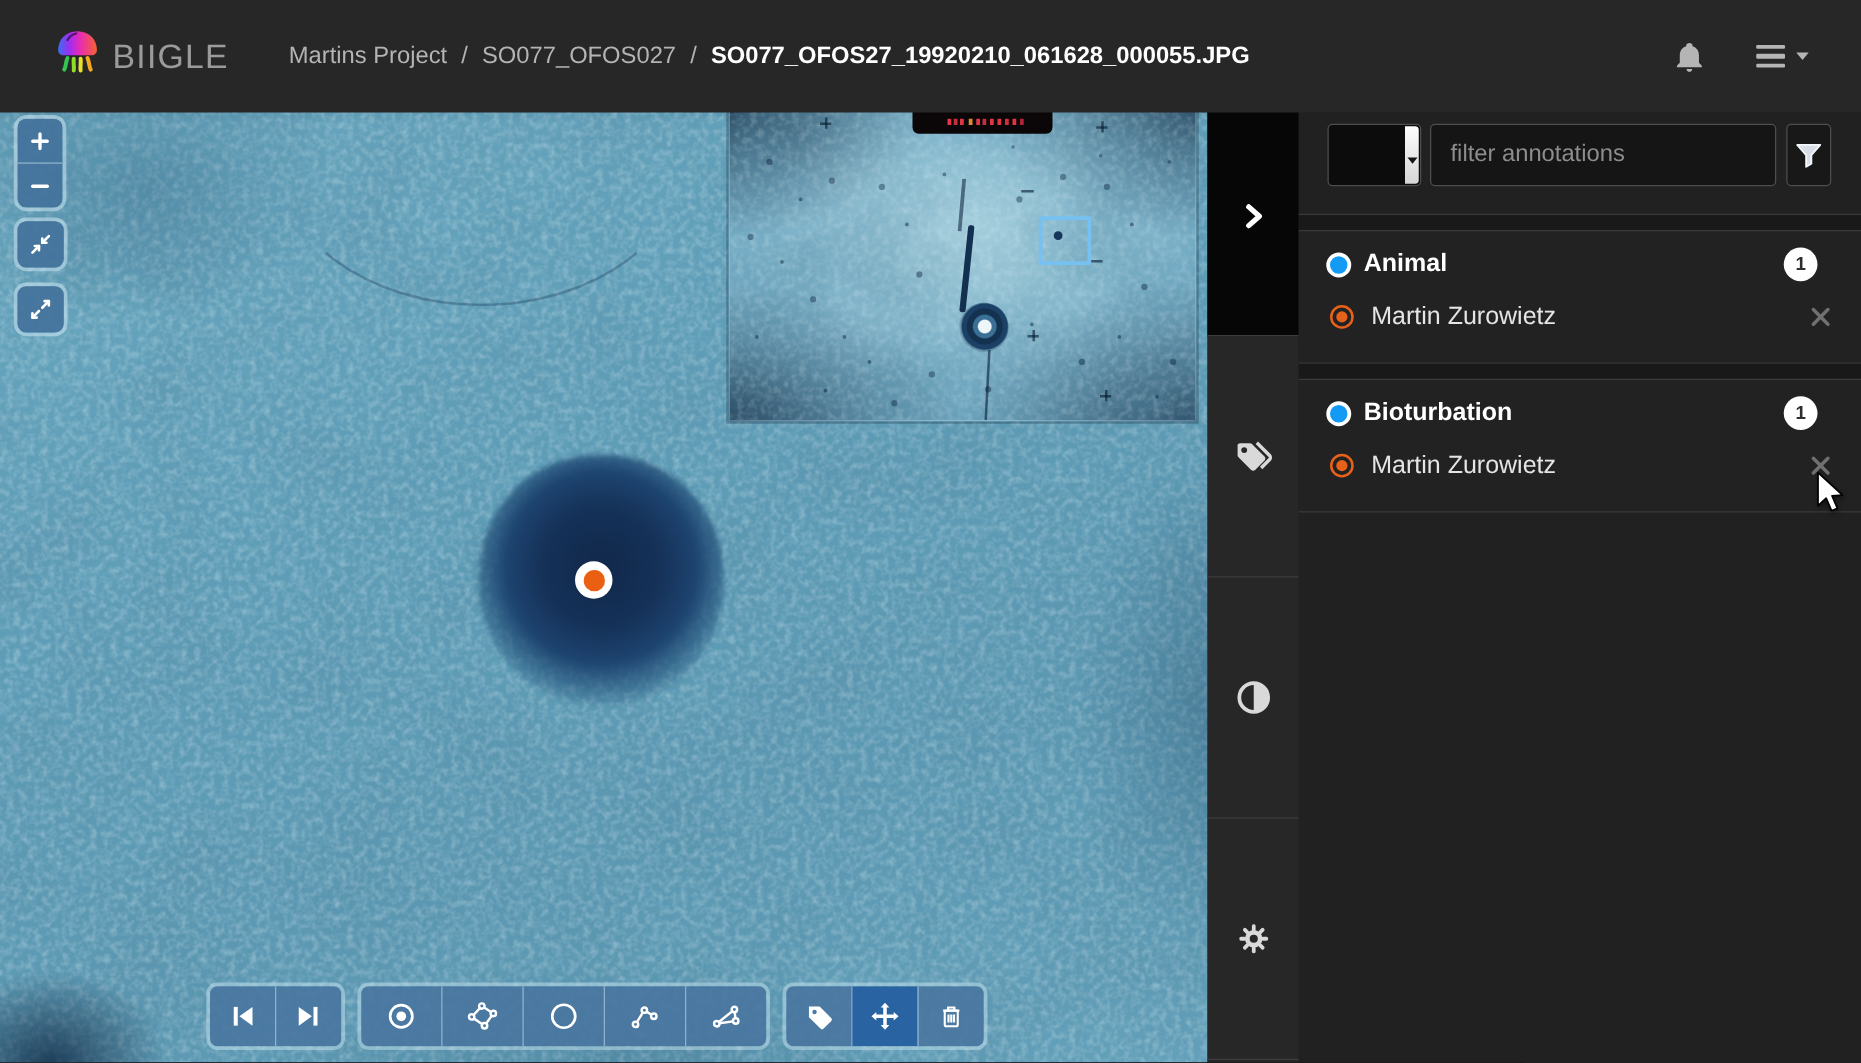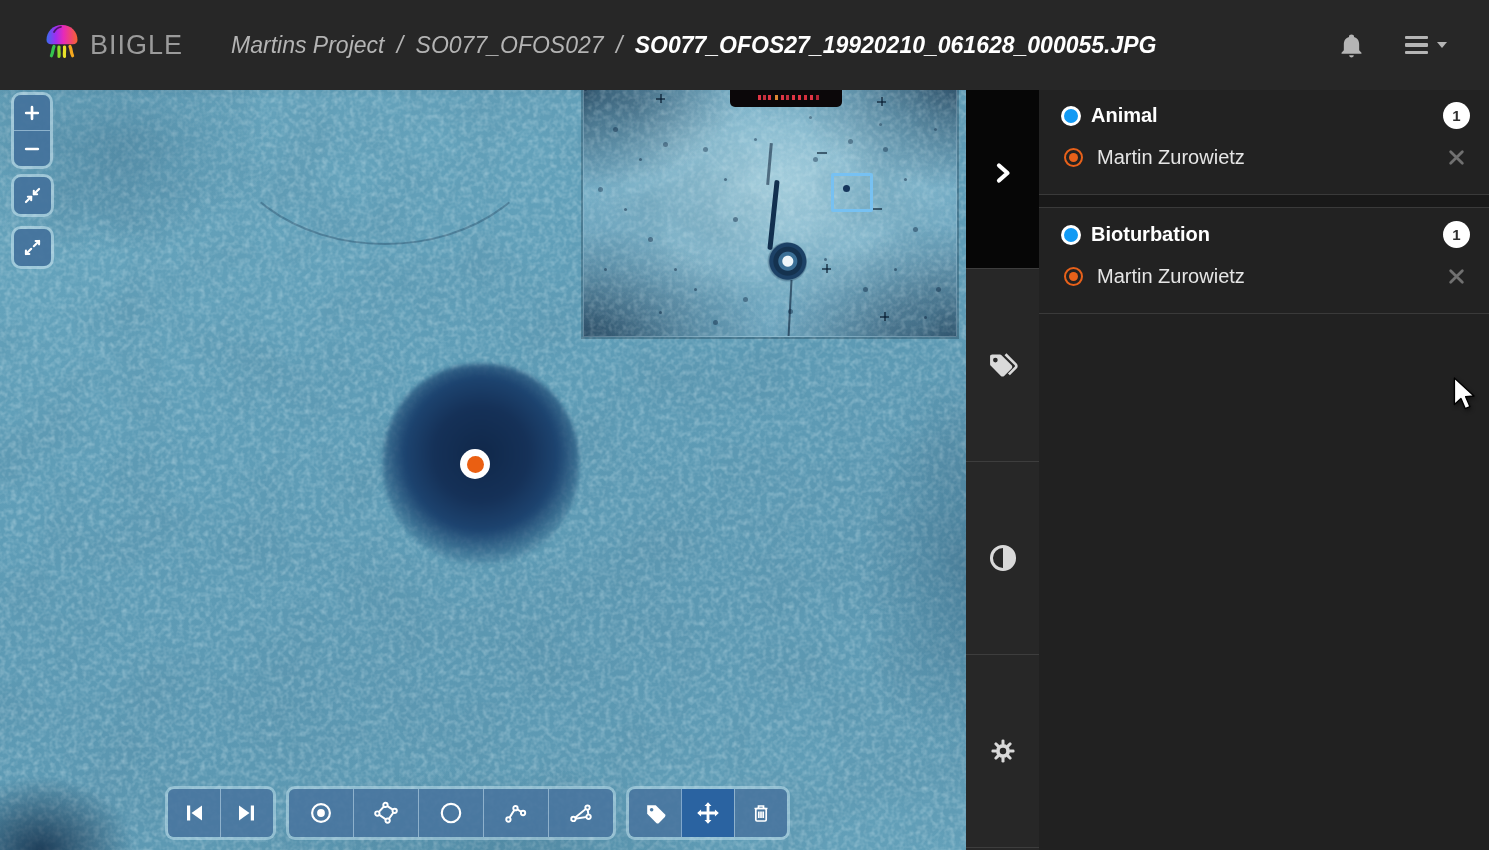--- a/index.html
+++ b/index.html
@@ -1,21 +1,21 @@
 <!DOCTYPE html>
 <html><head>
 <meta charset="utf-8">
 <style>
   html,body{margin:0;padding:0;background:#1a1a1a;font-family:"Liberation Sans",sans-serif;}
   .stage{position:relative;width:1489px;height:850px;overflow:hidden;background:#212121;}
   
   .navbar{position:absolute;left:0;top:0;width:1489px;height:90px;background:#272727;display:flex;align-items:center;z-index:40;}
   .logo{margin-left:42px;display:flex;align-items:center;}
   .brand{color:#9b9b9b;font-size:27px;letter-spacing:1px;margin-left:8px;}
-  .crumbs{margin-left:48px;color:#b4b4b4;font-size:23px;white-space:nowrap;font-style:italic;}
+  .crumbs{margin-left:48px;color:#b4b4b4;font-size:19px;white-space:nowrap;}
   .crumbs .sep{margin:0 6px;}
   .crumbs .file{color:#ffffff;font-weight:bold;}
   .nav-right{margin-left:auto;margin-right:42px;display:flex;align-items:center;gap:42px;}
   .burger{display:flex;align-items:center;gap:9px;}
   .burger .bars{display:flex;flex-direction:column;gap:4px;}
   .burger .bars i{display:block;width:23px;height:3.5px;background:#b5b5b5;border-radius:1px;}
   .caret-down{width:0;height:0;border:5px solid transparent;border-top:6px solid #b5b5b5;margin-top:5px;}
   
   .canvas{position:absolute;left:0;top:76px;width:966px;height:774px;overflow:hidden;
     background:
@@ -90,21 +90,21 @@
   .sidebar{position:absolute;left:1039px;top:76px;width:450px;height:774px;background:#212121;}
   .filter-row{display:flex;align-items:center;padding:23px 24px 22px 23px;border-bottom:1px solid #3a3a3a;}
   .fselect{position:relative;width:120px;height:50px;background:#0c0c0c;border:1px solid #4e4e4e;border-radius:4px;box-sizing:border-box;}
   .fselect .strip{position:absolute;right:1px;top:1px;bottom:1px;width:11px;background:linear-gradient(#fdfdfd,#d6d6d6);border-radius:0 3px 3px 0;}
   .fselect .scaret{position:absolute;right:2.5px;top:26px;width:0;height:0;border:4px solid transparent;border-top:5px solid #141414;}
   .finput{flex:1;margin-left:7px;height:50px;background:#151515;border:1px solid #4e4e4e;border-radius:4px;color:#dddddd;font-size:19px;padding:0 15px;box-sizing:border-box;font-family:"Liberation Sans",sans-serif;}
   .finput::placeholder{color:#8d8d8d;opacity:1;}
   .fbtn{margin-left:8px;width:56px;height:50px;background:#181818;border:1px solid #4e4e4e;border-radius:4px;display:flex;align-items:center;justify-content:center;box-sizing:border-box;}
   .spacer{height:12px;background:#191919;}
   .agroup{border-top:1px solid #3a3a3a;border-bottom:1px solid #3a3a3a;background:#222222;}
-  .lrow{display:flex;align-items:center;padding:13px 19px 9px 22px;}
+  .lrow{display:flex;align-items:center;padding:13px 35px 9px 22px;}
   .lcircle{width:20px;height:20px;border-radius:50%;background:#129af4;border:3px solid #ffffff;box-sizing:border-box;flex:none;}
   .glabel{margin-left:10px;font-size:20px;font-weight:bold;color:#ffffff;}
   .badge{margin-left:auto;width:27px;height:27px;border-radius:50%;background:#ffffff;color:#2e2e2e;font-size:15px;font-weight:bold;display:flex;align-items:center;justify-content:center;}
   .urow{display:flex;align-items:center;padding:8px 24px 25px 25px;}
   .radio{position:relative;width:19px;height:19px;border-radius:50%;border:2.5px solid #e8611a;box-sizing:border-box;flex:none;}
   .radio:after{content:"";position:absolute;inset:3px;border-radius:50%;background:#e8611a;}
   .uname{margin-left:14px;font-size:20px;color:#e5e5e5;}
   .close{margin-left:auto;display:flex;}
   
   .cursor{position:absolute;left:1452px;top:377px;z-index:60;filter:drop-shadow(1px 2px 2px rgba(0,0,0,.45));}
@@ -358,20 +358,32 @@
             <rect x="11.6" y="2.3" width="2.8" height="5.2" rx="1.2" transform="rotate(270 13 13)"></rect>
             <rect x="11.6" y="2.3" width="2.8" height="5.2" rx="1.2" transform="rotate(315 13 13)"></rect>
           </g>
           <circle cx="13" cy="13" r="3" fill="#272727"></circle>
         </g>
       </svg>
     </div>
   </div>
 
   <div class="sidebar">
+    <div class="filter-row">
+      <div class="fselect">
+        <span class="strip"></span>
+        <span class="scaret"></span>
+      </div>
+      <input class="finput" type="text" placeholder="filter annotations" style="">
+      <div class="fbtn">
+        <svg width="26" height="26" viewBox="0 0 24 24">
+          <path d="M3.5 4.5h17l-6.6 7.6v6.4l-3.8 2.2v-8.6z" fill="#d7dee8" stroke="#f5f8fa" stroke-width="1.4" stroke-linejoin="round"></path>
+        </svg>
+      </div>
+    </div>
     <div class="spacer"></div>
 
     <div class="agroup">
       <div class="lrow">
         <span class="lcircle"></span>
         <span class="glabel">Animal</span>
         <span class="badge">1</span>
       </div>
       <div class="urow">
         <span class="radio"></span>

